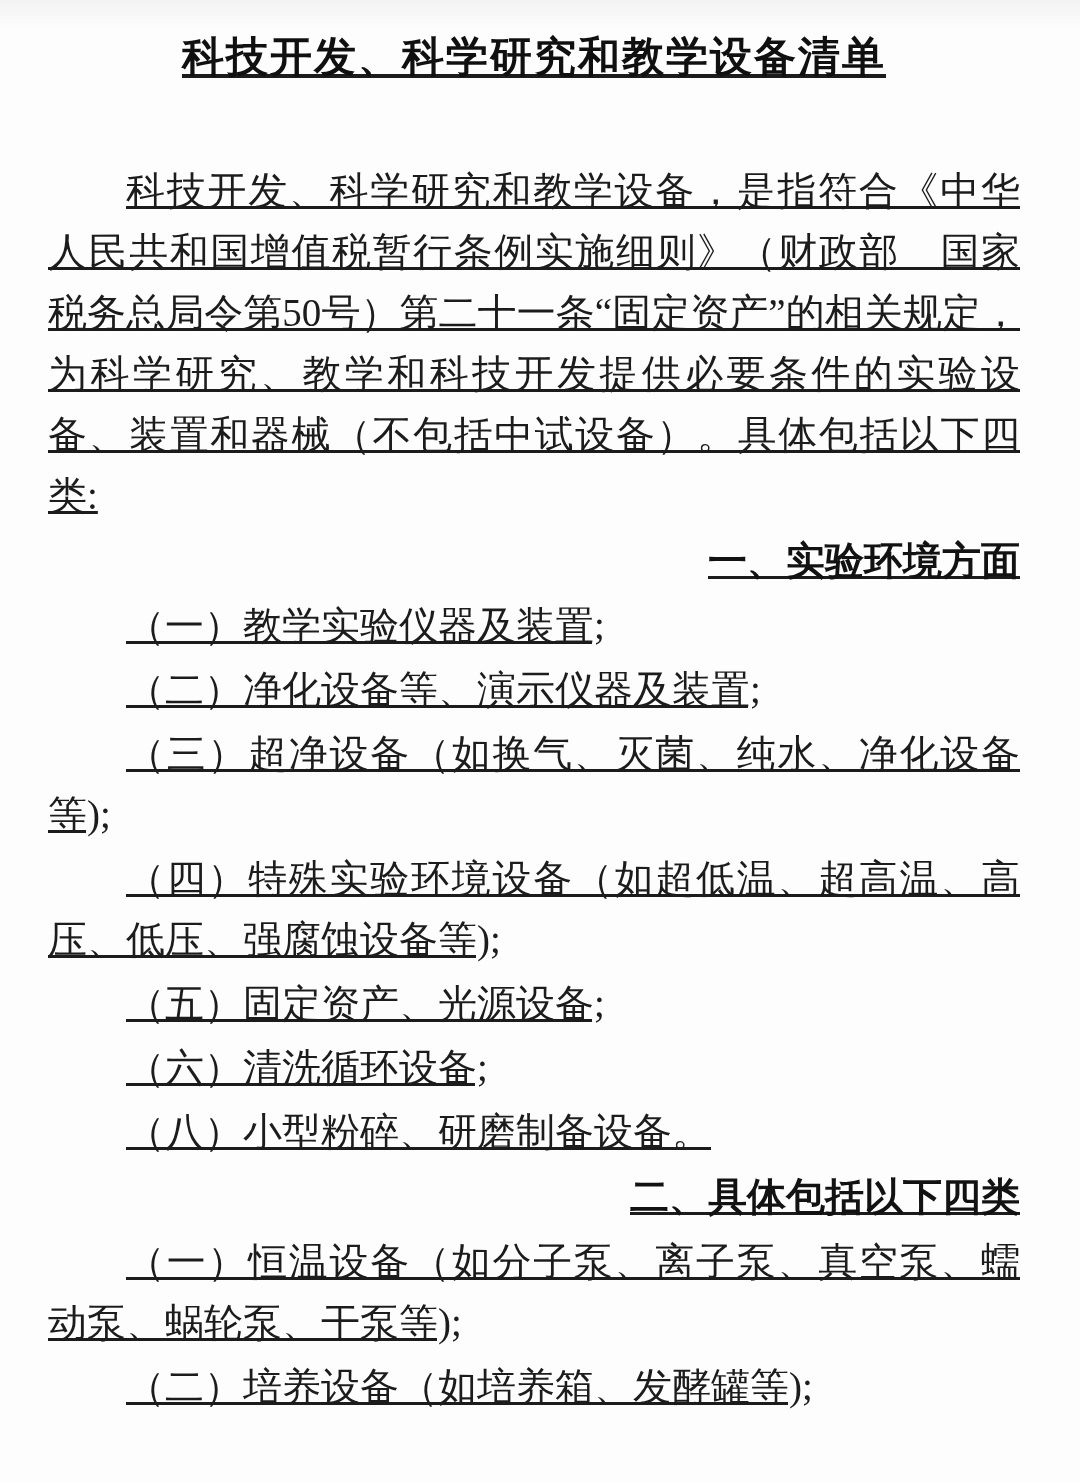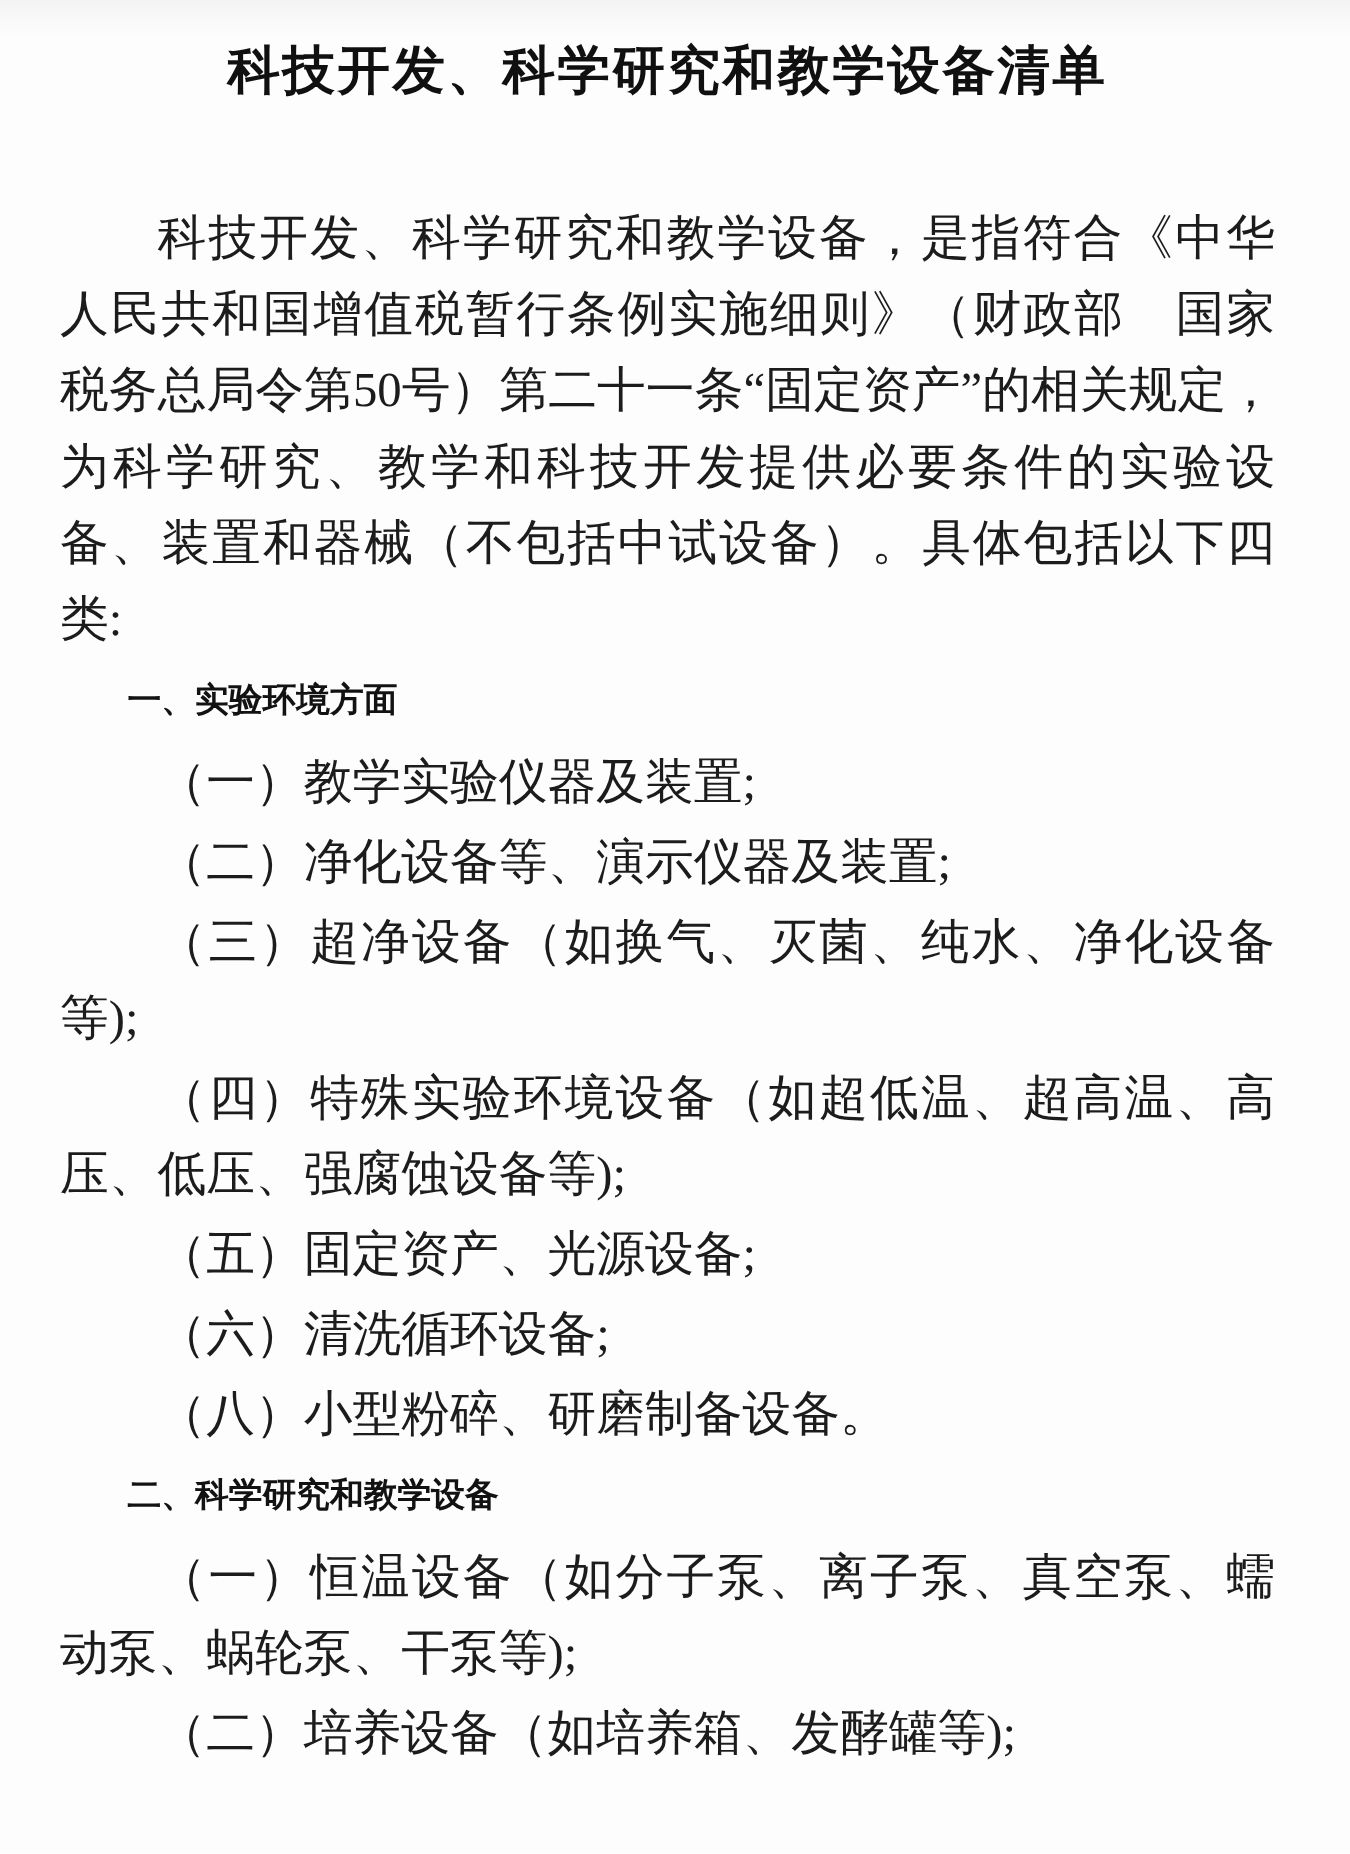--- a/index.html
+++ b/index.html
@@ -9,20 +9,21 @@
     overflow: hidden;
   }
   .page {
     position: relative;
     width: 1080px; height: 1483px;
     box-sizing: border-box;
     padding: 28px 60px 0 48px;
     background: linear-gradient(180deg, #f3f3f3 0px, #fdfdfd 30px, #fdfdfd 100%);
     font-family: "Liberation Serif", "DejaVu Serif", serif;
     color: #1c1c1c;
+    text-decoration: underline;
   }
   .doc-title {
     margin: 0 0 74px 0;
     font-size: 42px;
     line-height: 58px;
     font-weight: 700;
     text-align: center;
     letter-spacing: 2px;
     color: #101010;
     font-family: "Liberation Serif", "DejaVu Serif", serif;
@@ -31,26 +32,27 @@
     margin: 3px 0;
     font-size: 39px;
     line-height: 61px;
     text-indent: 2em;
     text-align: justify;
     text-justify: inter-character;
     color: #1c1c1c;
   }
   .section-heading {
     margin: 3px 0;
-    font-size: 27px;
+    font-size: 39px;
     line-height: 63px;
     font-weight: 700;
     text-indent: 2em;
     color: #121212;
     font-family: "Liberation Sans", "DejaVu Sans", sans-serif;
+    text-align: right;
   }
   .watermark {
     position: absolute;
     left: 656px;
     bottom: 14px;
     z-index: -1;
     display: flex;
     align-items: center;
     gap: 6px;
     white-space: nowrap;
@@ -75,21 +77,21 @@
   <h2 class="section-heading">一、实验环境方面</h2>
 
   <p class="para">（一）教学实验仪器及装置;</p>
   <p class="para">（二）净化设备等、演示仪器及装置;</p>
   <p class="para">（三）超净设备（如换气、灭菌、纯水、净化设备等);</p>
   <p class="para">（四）特殊实验环境设备（如超低温、超高温、高压、低压、强腐蚀设备等);</p>
   <p class="para">（五）固定资产、光源设备;</p>
   <p class="para">（六）清洗循环设备;</p>
   <p class="para">（八）小型粉碎、研磨制备设备。</p>
 
-  <h2 class="section-heading">二、科学研究和教学设备</h2>
+  <h2 class="section-heading">二、具体包括以下四类</h2>
 
   <p class="para">（一）恒温设备（如分子泵、离子泵、真空泵、蠕动泵、蜗轮泵、干泵等);</p>
   <p class="para">（二）培养设备（如培养箱、发酵罐等);</p>
 
   <div class="watermark">
     <svg class="wechat-icon" width="64" height="54" viewBox="0 0 64 54" xmlns="http://www.w3.org/2000/svg">
       <g fill="#8d8d8d">
         <path d="M25 2 C14 2 5.5 9 5.5 17.5 c0 4.8 2.6 9 6.8 11.9 l-1.6 5.4 6.2-3.1 c2.5 0.8 5.3 1.2 8.1 1.2 11 0 19.5-7 19.5-15.4 C44.5 9 36 2 25 2 Z"></path>
         <path d="M45 20 c-9.4 0-17 6-17 13.4 0 7.4 7.6 13.4 17 13.4 2.4 0 4.7-0.4 6.8-1.1 l5.4 2.7-1.4-4.7 c3.6-2.5 5.7-6.1 5.7-10.3 C61.5 26 53.9 20 45 20 Z"></path>
       </g>

